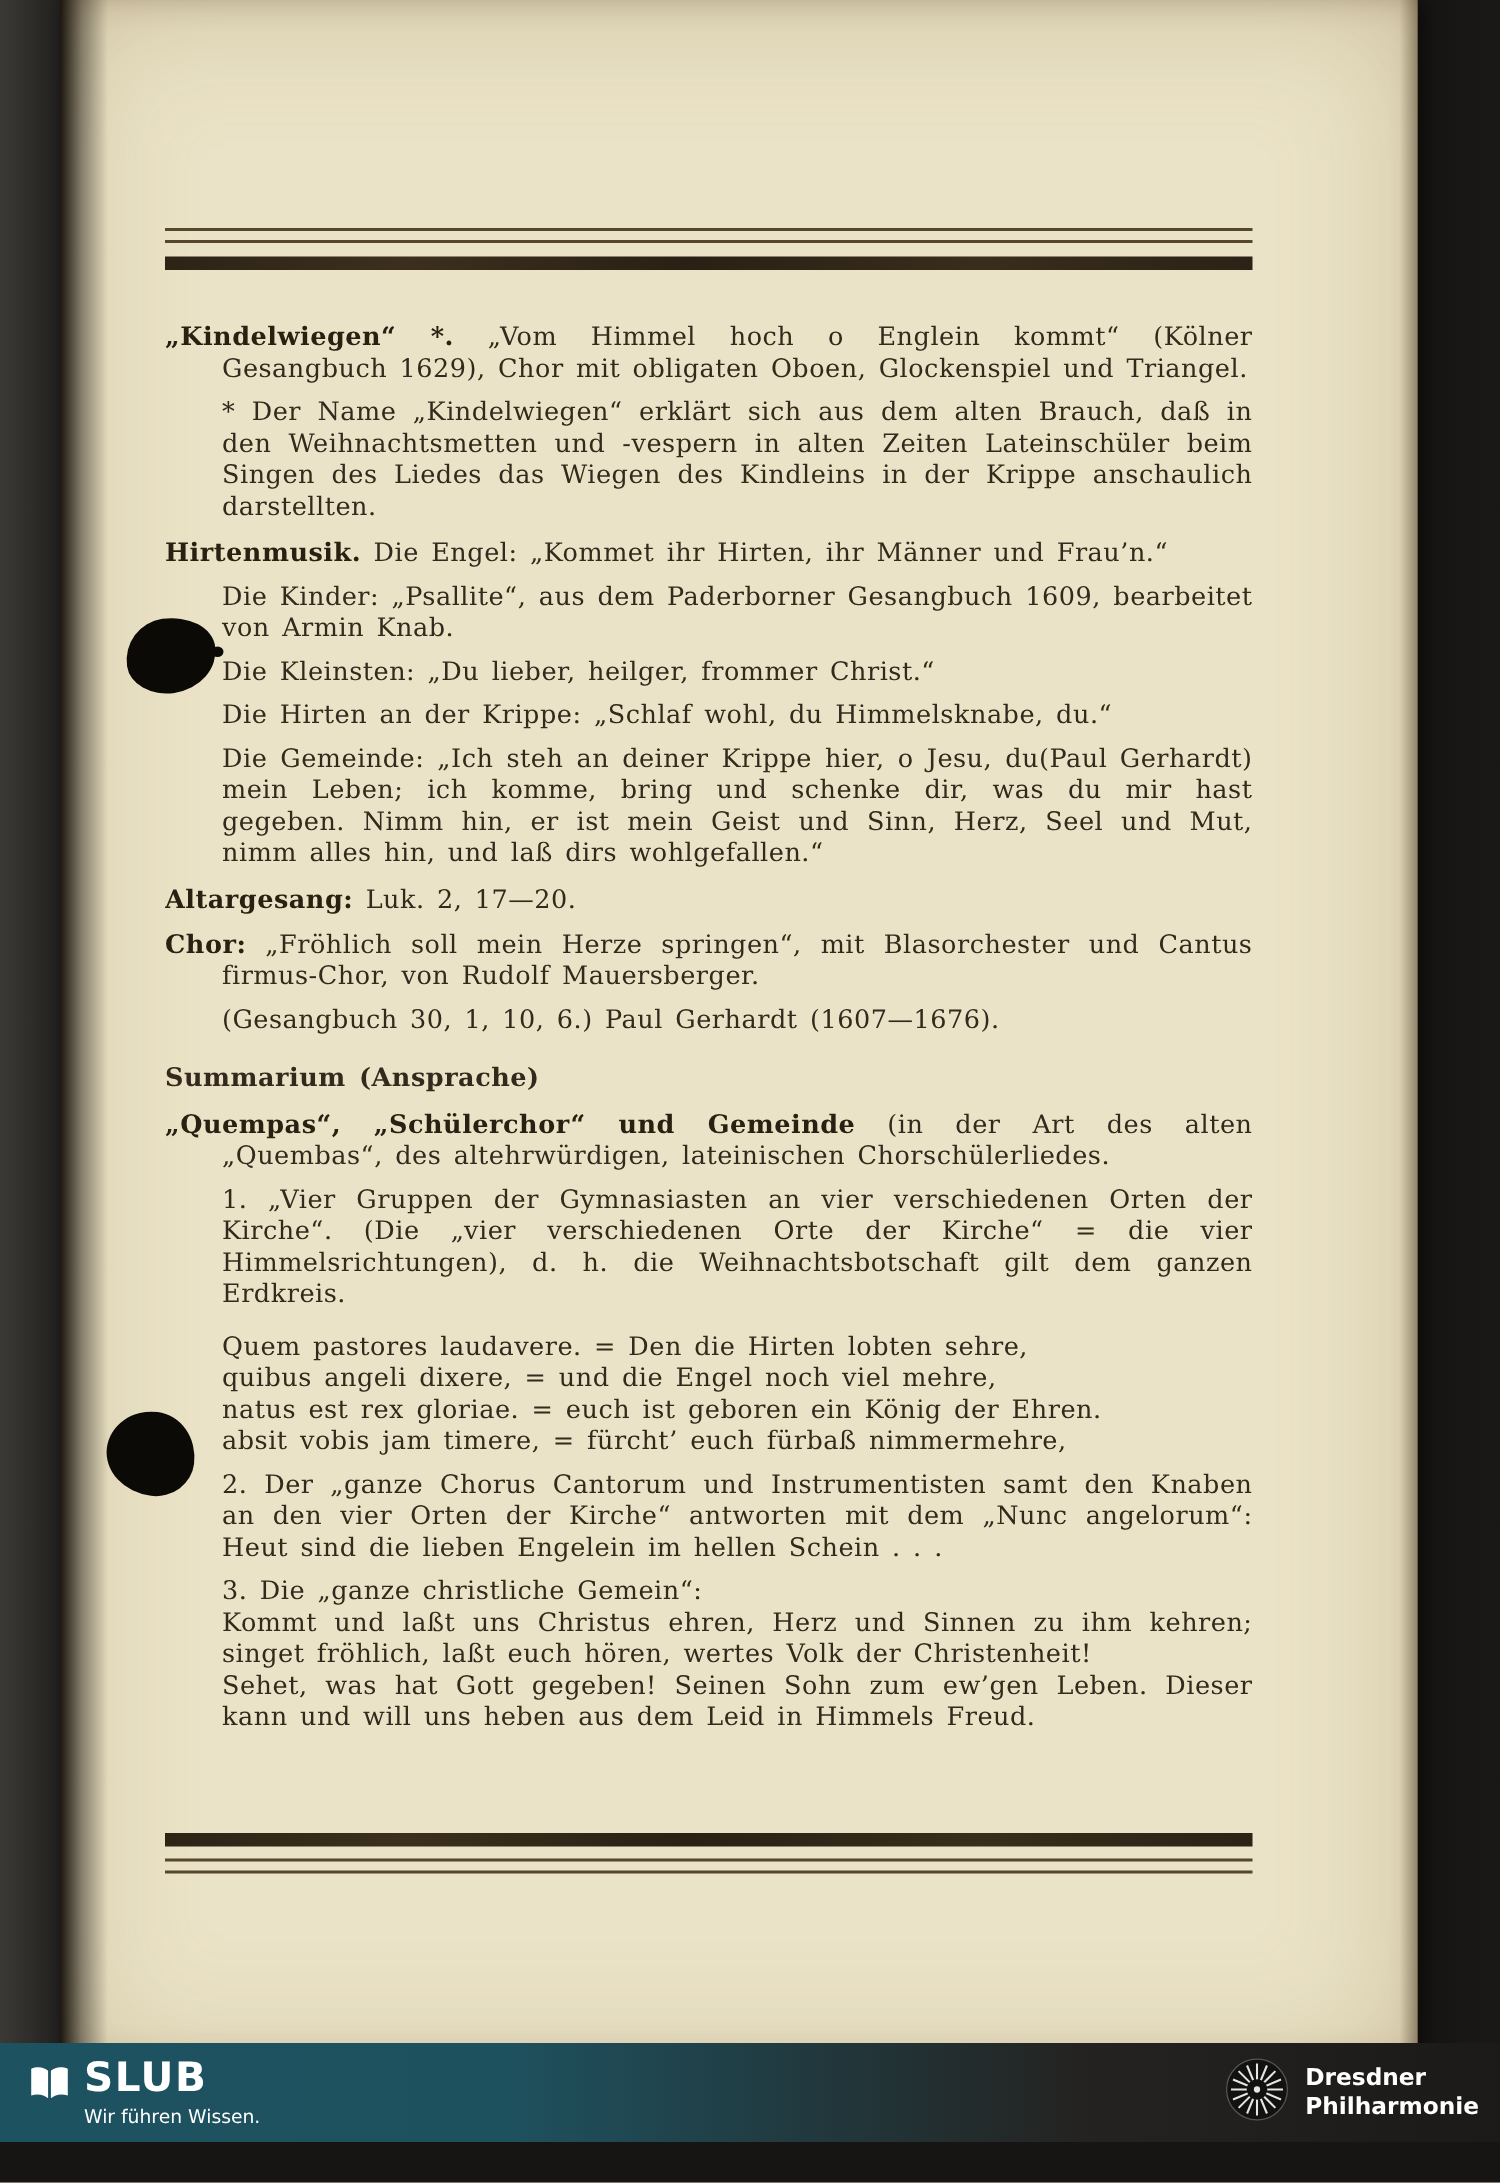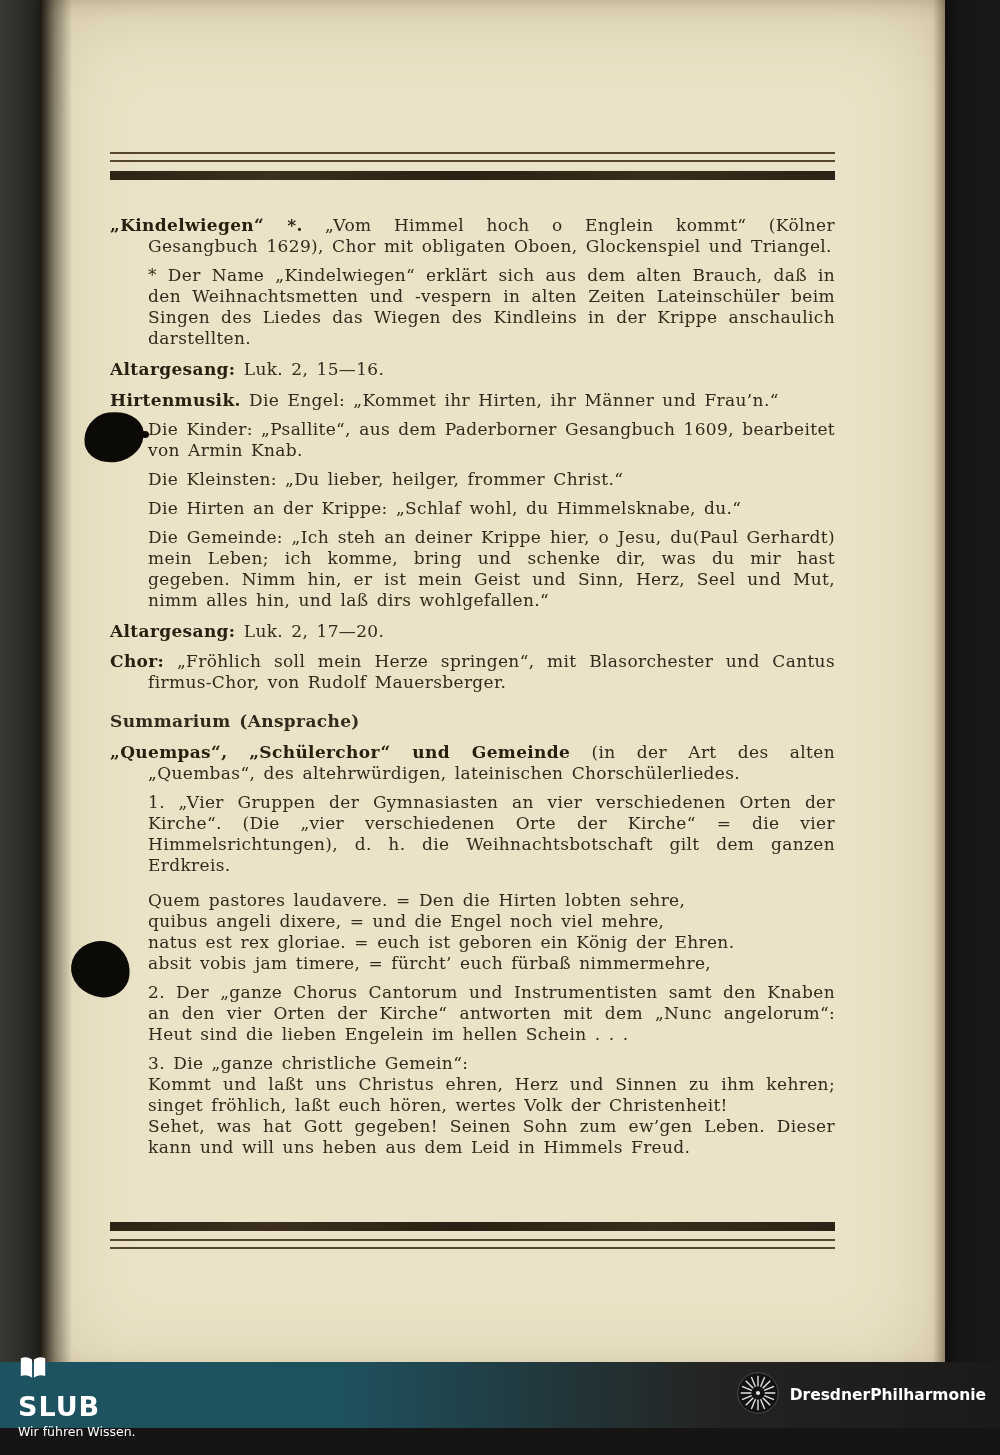--- a/index.html
+++ b/index.html
@@ -76,65 +76,65 @@
   .attr { float:right; }
   
   .footer {
     position:absolute; left:0; right:0; bottom:0; height:66px;
     background:linear-gradient(90deg,#1d5260 0%,#1e515e 34%,#242321 72%,#1b1a19 100%);
     display:flex; align-items:center; justify-content:space-between;
     padding:0 14px 0 18px;
     font-family:"DejaVu Sans", sans-serif;
     color:#ffffff;
   }
-  .slub { display:flex; align-items:flex-start; gap:8px; text-decoration:none; color:#fff; cursor:pointer;flex-direction:column; }
+  .slub { display:flex; align-items:flex-start; gap:8px; text-decoration:none; color:#fff; cursor:pointer; }
   .book-icon { display:block; margin-top:3px; }
   .slub-text { display:flex; flex-direction:column; }
   .slub-name { font-size:27px; font-weight:bold; letter-spacing:1px; line-height:28px; }
   .slub-tagline { font-size:12.5px; line-height:16px; margin-top:3px; }
   .phil { display:flex; align-items:center; gap:11px; text-decoration:none; color:#fff; cursor:pointer; }
-  .phil-text { display:flex; flex-direction:row; font-size:15.5px; font-weight:bold; line-height:19px; }
+  .phil-text { display:flex; flex-direction:column; font-size:15.5px; font-weight:bold; line-height:19px; }
 </style>
 </head>
 <body>
 
 <div class="stage">
 
   <div class="paper">
 
     <div class="rule rule-top">
       <div class="thin"></div>
       <div class="thin"></div>
       <div class="thick"></div>
     </div>
 
     <div class="content">
 
       <p class="hang"><strong>„Kindelwiegen“ *.</strong> <span>„Vom Himmel hoch o Englein kommt“ (Kölner Gesangbuch 1629), Chor mit obligaten Oboen, Glockenspiel und Triangel.</span></p>
 
       <p class="ind"><span>* Der Name „Kindelwiegen“ erklärt sich aus dem alten Brauch, daß in den Weihnachtsmetten und -vespern in alten Zeiten Lateinschüler beim Singen des Liedes das Wiegen des Kindleins in der Krippe anschaulich darstellten.</span></p>
 
-      <p class="lbl"><strong>Altargesang:</strong> <span>Luk. 2, 15—16.</span></p>
 
       <p class="lbl"><strong>Hirtenmusik.</strong> <span>Die Engel: „Kommet ihr Hirten, ihr Männer und Frau’n.“</span></p>
 
 
 
       <p class="ind"><span>Die Kinder: „Psallite“, aus dem Paderborner Gesangbuch 1609, bearbeitet von Armin Knab.</span></p>
 
       <p class="ind"><span>Die Kleinsten: „Du lieber, heilger, frommer Christ.“</span></p>
 
       <p class="ind"><span>Die Hirten an der Krippe: „Schlaf wohl, du Himmelsknabe, du.“</span></p>
 
       <p class="ind"><span class="attr">(Paul Gerhardt)</span><span>Die Gemeinde: „Ich steh an deiner Krippe hier, o Jesu, du mein Leben; ich komme, bring und schenke dir, was du mir hast gegeben. Nimm hin, er ist mein Geist und Sinn, Herz, Seel und Mut, nimm alles hin, und laß dirs wohlgefallen.“</span></p>
 
       <p class="lbl"><strong>Altargesang:</strong> <span>Luk. 2, 17—20.</span></p>
 
       <p class="hang"><strong>Chor:</strong> <span>„Fröhlich soll mein Herze springen“, mit Blasorchester und Cantus firmus-Chor, von Rudolf Mauersberger.</span></p>
 
+      <p class="ind"><span>(Gesangbuch 30, 1, 10, 6.)  Paul Gerhardt (1607—1676).</span></p>
 
       <p class="heading">Summarium (Ansprache)</p>
 
       <p class="hang"><strong>„Quempas“, „Schülerchor“ und Gemeinde</strong> <span>(in der Art des alten „Quembas“, des altehrwürdigen, lateinischen Chorschülerliedes.</span></p>
 
       <p class="ind"><span>1. „Vier Gruppen der Gymnasiasten an vier verschiedenen Orten der Kirche“. (Die „vier verschiedenen Orte der Kirche“ = die vier Himmelsrichtungen), d. h. die Weihnachtsbotschaft gilt dem ganzen Erdkreis.</span></p>
 
       <div class="ind verse">
         <p>Quem pastores laudavere. = Den die Hirten lobten sehre,</p>
         <p>quibus angeli dixere, = und die Engel noch viel mehre,</p>

